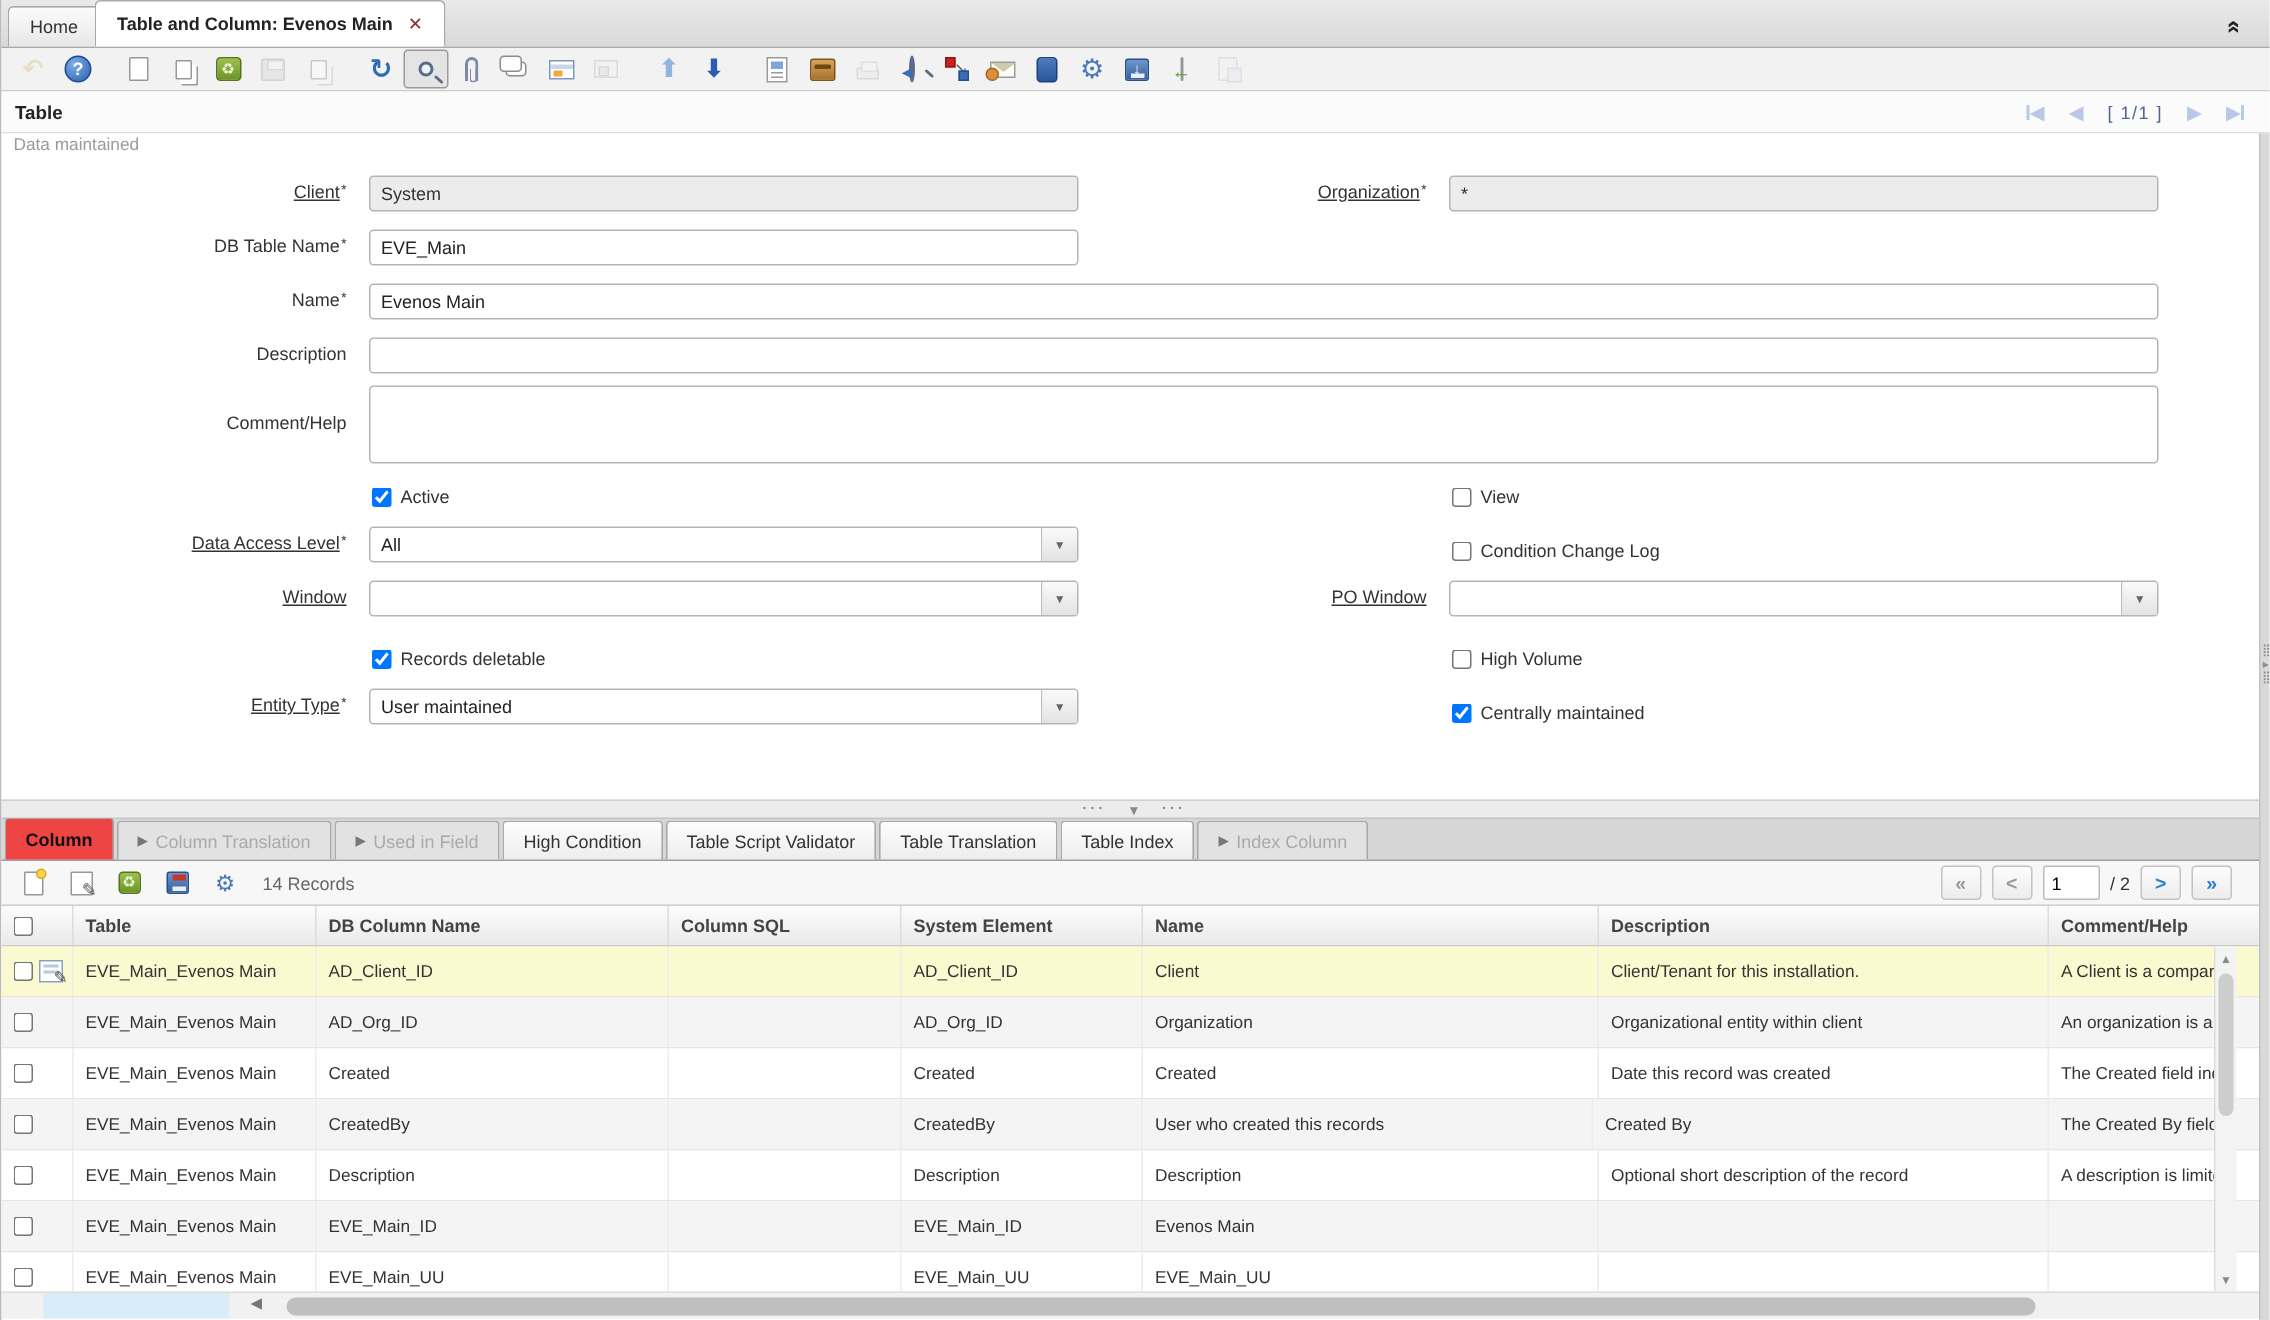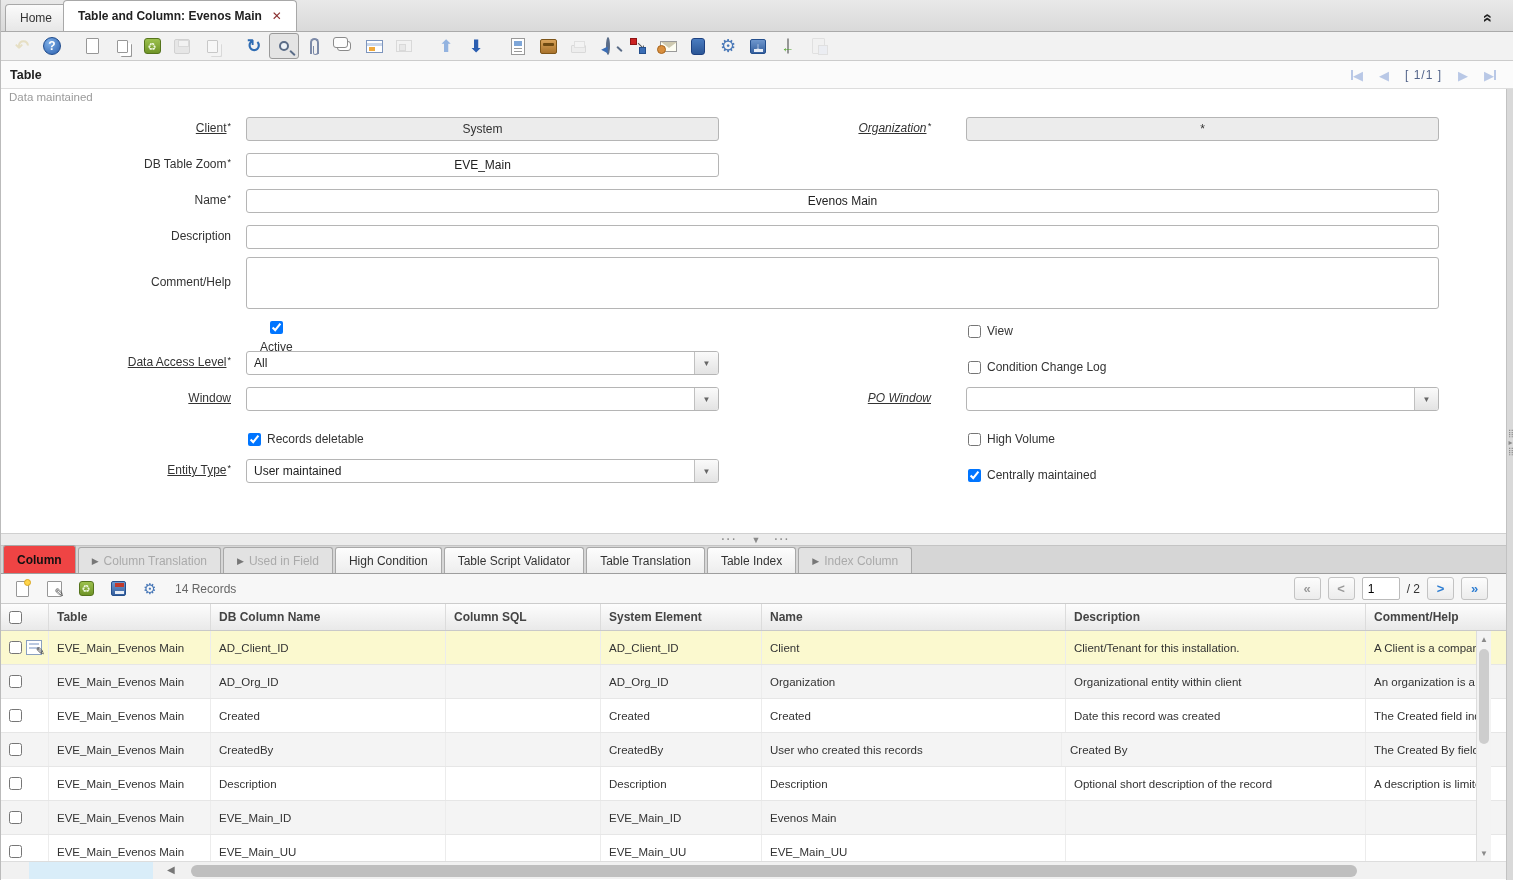--- a/index.html
+++ b/index.html
@@ -94,25 +94,25 @@
     color:#b9c8e6; font-size:13px; }
   .recnav .nb { cursor:pointer; display:flex; align-items:center; }
   .recnav .bar { display:inline-block; width:2px; height:10px; background:#b9c8e6; }
   .recnav .cnt { color:#53648a; font-size:12px; letter-spacing:1px; }
 
   
   .formarea { position:absolute; left:0; top:89px; width:1505px; height:444px; background:#fff; }
   .statusline { position:absolute; left:8px; top:2px; color:#9a9a9a; font-size:11.5px; }
   .frow { position:absolute; height:24px; }
   .flabel { position:absolute; width:238px; text-align:right; padding-right:8px; top:4px; color:#333; }
-  .flabel.rt { left:700px; width:238px;font-style:italic; }
+  .flabel.rt { left:720px; width:238px; }
   .flabel u { text-decoration:underline; }
   .req { font-size:9px; vertical-align:top; color:#222; margin-left:1px; }
   .tinput { position:absolute; left:245px; height:24px; border:1px solid #b5b5b5; border-radius:3px;
-    padding:0 7px; font-family:inherit; font-size:12px; color:#222; background:#fff;text-align:center; }
+    padding:0 7px; font-family:inherit; font-size:12px; color:#222; background:#fff; }
   .tinput.ro { background:#ececec; color:#333; }
   .tinput.rt { left:965px; }
   .w-half { width:473px; } .w-wide { width:1193px; }
   .tarea { position:absolute; left:245px; width:1193px; height:52px; border:1px solid #b5b5b5; border-radius:3px;
     resize:none; font-family:inherit; font-size:12px; padding:3px 7px; }
   .combo { position:absolute; left:245px; width:473px; height:24px; }
   .combo.rt { left:965px; }
   .combo input { width:100%; height:100%; border:1px solid #b5b5b5; border-radius:3px; padding:0 28px 0 7px;
     font-family:inherit; font-size:12px; color:#222; background:#fff; }
   .combo .btn { position:absolute; right:1px; top:1px; width:24px; height:22px; background:linear-gradient(#fafafa,#e3e3e3);
@@ -302,40 +302,40 @@
     <div class="statusline">Data maintained</div>
 
     <div class="frow" style="top:28px; left:0; width:1505px;">
       <span class="flabel" style="left:0;"><u>Client</u><span class="req">*</span></span>
       <input class="tinput ro w-half" readonly="" value="System" style="">
       <span class="flabel rt"><u>Organization</u><span class="req">*</span></span>
       <input class="tinput ro rt w-half" readonly="" value="*" style="">
     </div>
 
     <div class="frow" style="top:64px; left:0; width:760px;">
-      <span class="flabel" style="left:0;"><span>DB Table Zoom</span><span class="req">*</span></span>
+      <span class="flabel" style="left:0;"><span>DB Table Name</span><span class="req">*</span></span>
       <input class="tinput w-half" value="EVE_Main" style="">
     </div>
 
     <div class="frow" style="top:100px; left:0; width:1505px;">
       <span class="flabel" style="left:0;"><span>Name</span><span class="req">*</span></span>
       <input class="tinput w-wide" value="Evenos Main" style="">
     </div>
 
     <div class="frow" style="top:136px; left:0; width:1505px;">
       <span class="flabel" style="left:0;">Description</span>
       <input class="tinput w-wide" value="" style="">
     </div>
 
     <div class="frow" style="top:168px; left:0; width:1505px; height:52px;">
       <span class="flabel" style="left:0; top:18px;">Comment/Help</span>
       <textarea class="tarea" style=""></textarea>
     </div>
 
-    <div class="chk" style="left:259px; top:232px;flex-direction:column;">
+    <div class="chk" style="left:247px; top:232px;">
       <input type="checkbox" checked="" style="">
       <span>Active</span>
     </div>
     <div class="chk" style="left:967px; top:232px;">
       <input type="checkbox" style="">
       <span>View</span>
     </div>
 
     <div class="frow" style="top:262px; left:0; width:760px;">
       <span class="flabel" style="left:0;"><u>Data Access Level</u><span class="req">*</span></span>

